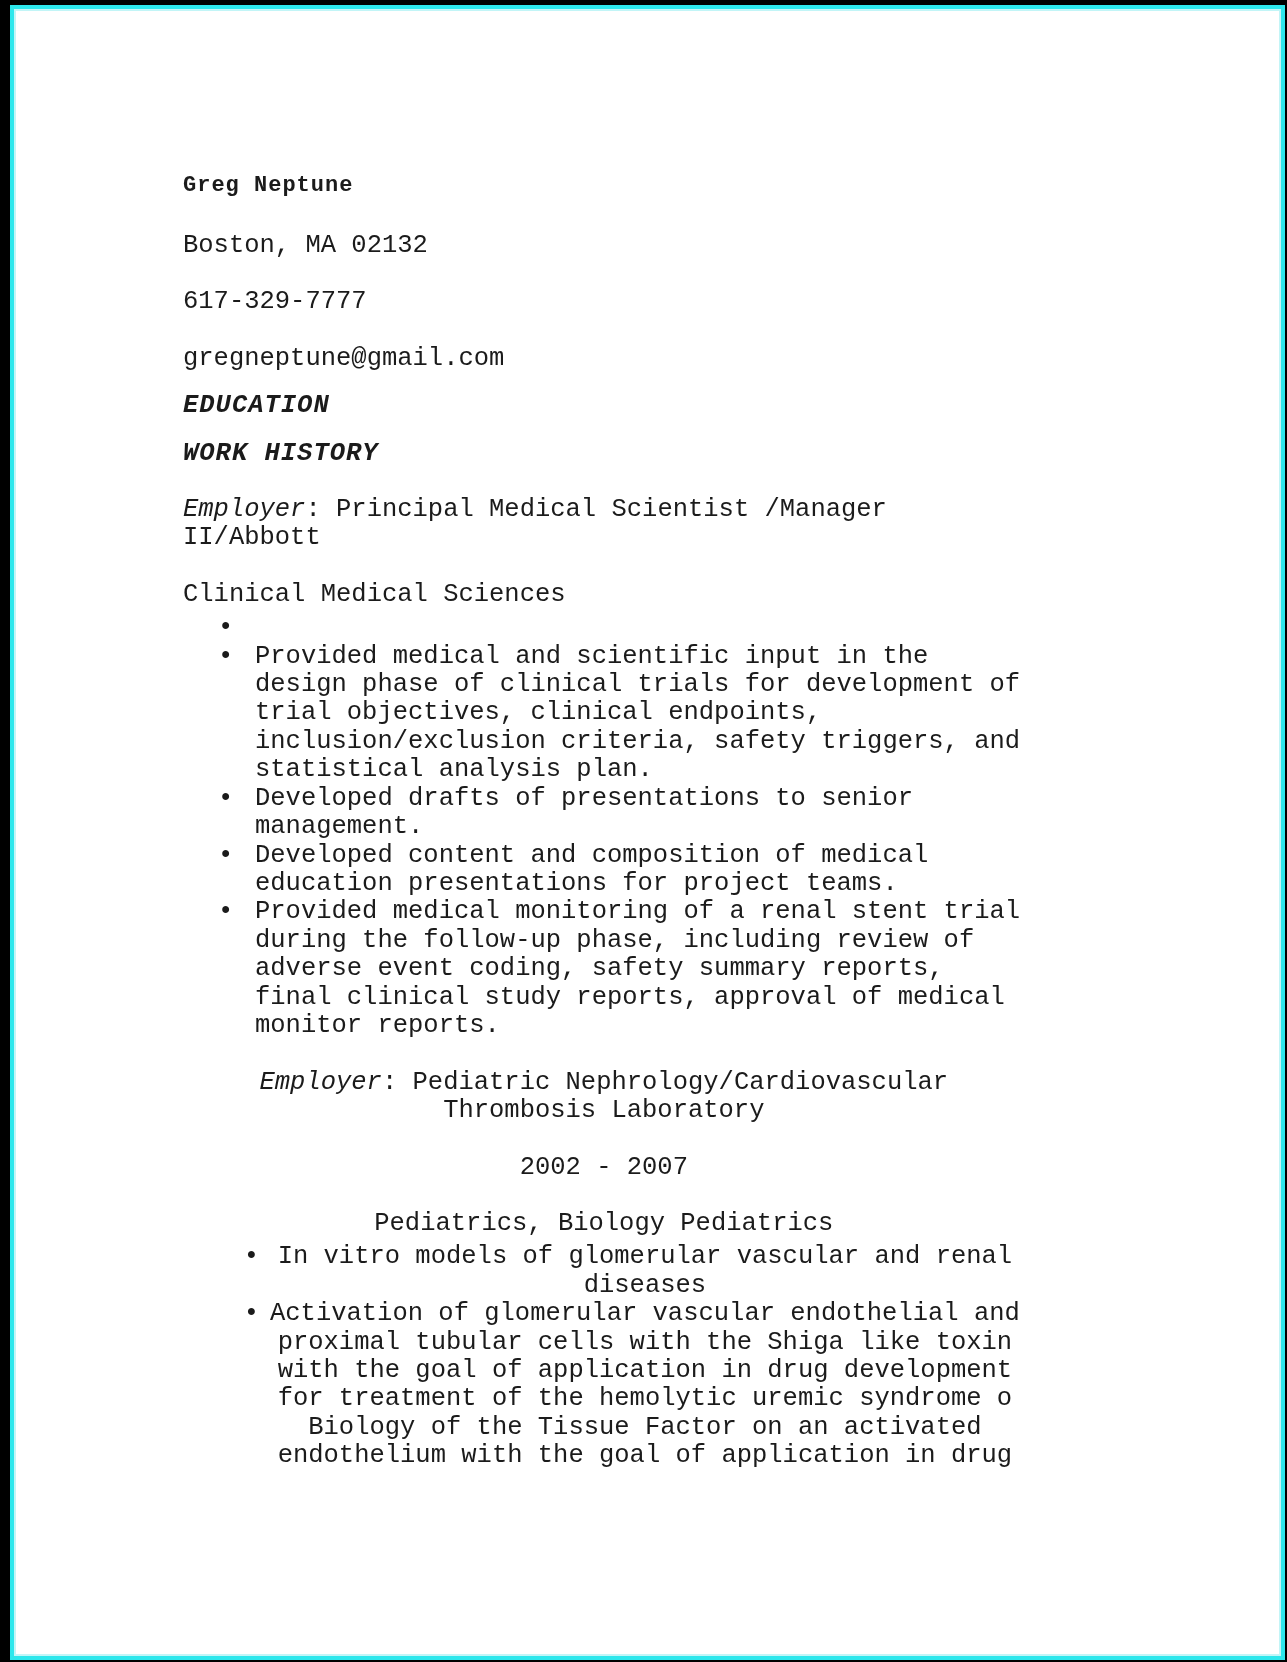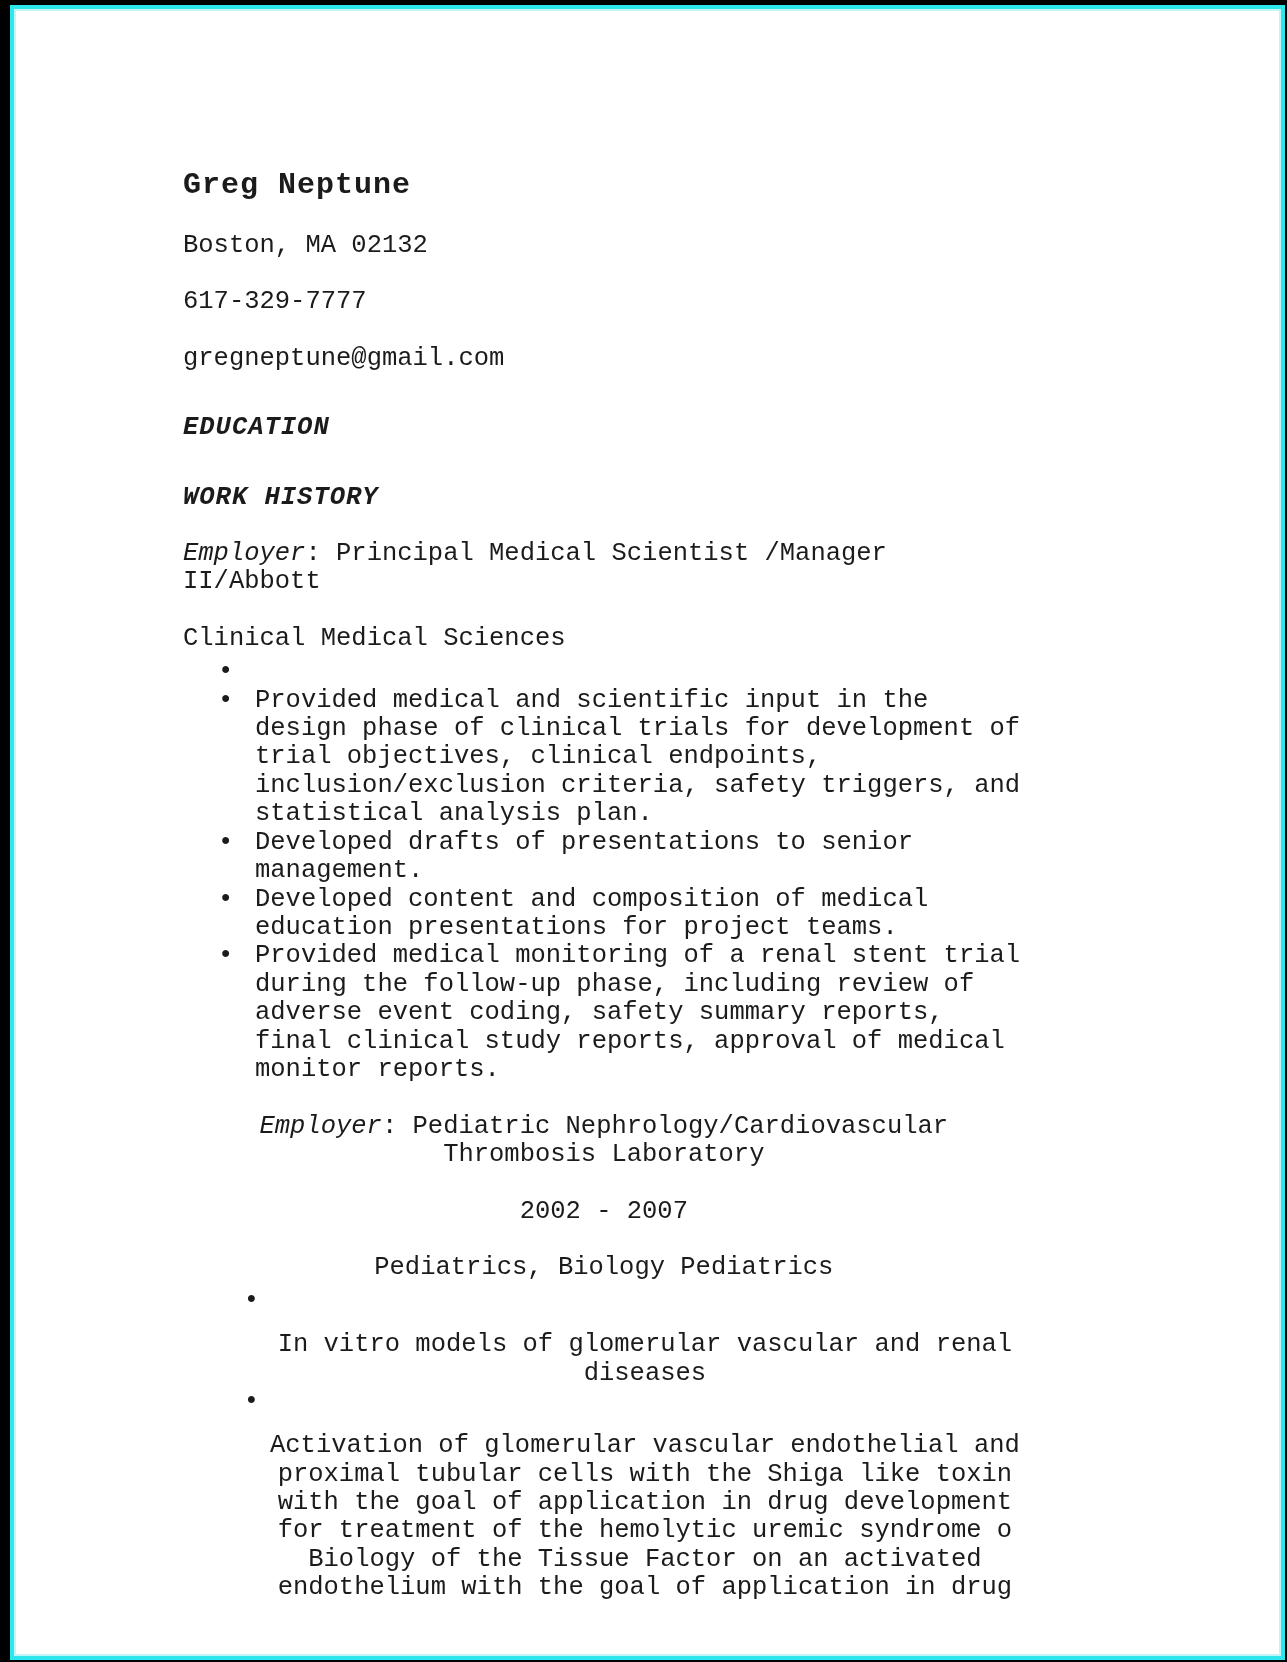--- a/index.html
+++ b/index.html
@@ -25,45 +25,45 @@
     position: absolute;
     left: 169px;
     top: 158px;
     color: #1b1b1b;
     font-family: "Liberation Mono", "DejaVu Sans Mono", monospace;
     font-size: 25.5px;
     line-height: 28.4px;
   }
   h1, h2, p, ul, li { margin: 0; padding: 0; }
   .name {
-    font-size: 30px;
+    font-size: 22px;
     line-height: 37px;
     font-weight: bold;
     letter-spacing: 1px;
   }
   .para { max-width: 55ch; margin-top: 28px; }
   .sec-heading {
     font-size: 25.5px;
     font-weight: bold;
     font-style: italic;
-    margin-top: 41px;
+    margin-top: 19px;
     letter-spacing: 1px;
   }
   .emp-label { font-style: italic; }
   .job-second { margin-top: 28.4px; text-align: center; }
   ul.bullets {
     list-style: none;
     margin-top: 5px;
   }
   ul.bullets li { display: flex; align-items: flex-start; }
   .marker { flex: none; width: 37px; }
   .l1 .marker { margin-left: 35px; }
   .l2 .marker { margin-left: 50px; }
   .l1 .btext { max-width: 50ch; }
-  .l2 .btext { max-width: 49ch; margin-top: 44px; }
+  .l2 .btext { max-width: 49ch; }
 </style>
 </head>
 <body>
 
 <div class="page">
   <div class="content">
 
     <h1 class="name">Greg Neptune</h1>
     <p class="para">Boston, MA 02132</p>
     <p class="para">617-329-7777</p>

